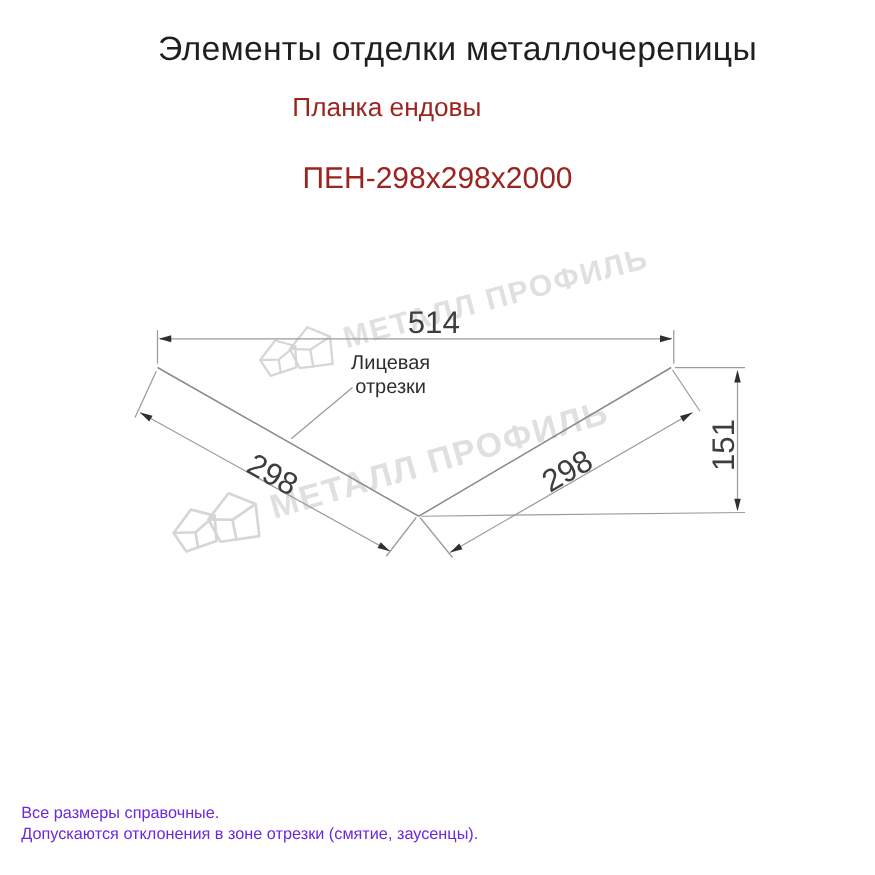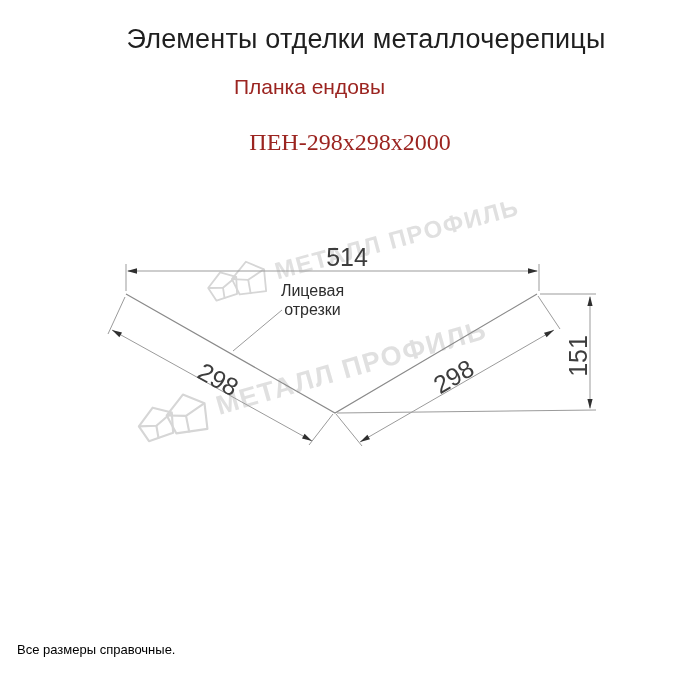--- a/index.html
+++ b/index.html
@@ -18,33 +18,33 @@
   .title{
     position:absolute;left:16px;top:24px;width:700px;text-align:center;z-index:3;
     font-size:27px;color:#1f1f1f;letter-spacing:0.2px;
   }
   .subtitle{
     position:absolute;left:0;top:75px;width:619px;text-align:center;z-index:3;
     font-size:21px;line-height:23px;color:#9b2420;font-weight:500;
   }
   .product-code{
     position:absolute;left:0;top:129px;width:700px;text-align:center;z-index:3;
-    font-size:24px;color:#9b2420;font-weight:500;font-family:Liberation Serif, serif;
+    font-size:24px;color:#9b2420;font-weight:500;
   }
   
   .drawing{position:absolute;left:0;top:0;z-index:2;}
   .drawing .dim-text{fill:#3d3d3d;font-size:25px;font-family:"Liberation Sans",sans-serif;}
   .face-label{
     position:absolute;left:250px;top:281px;width:125px;z-index:3;
     text-align:center;font-size:16px;line-height:19px;color:#2e2e2e;
   }
   
   .footer{
     position:absolute;left:17px;top:641px;z-index:3;
-    font-size:13px;line-height:17px;color:#000000;
+    font-size:13px;line-height:17px;color:#6d28d9;
   }
 </style>
 </head>
 <body>
 
 <div class="page">
 
   <div class="wm wm-a">
     <svg width="66" height="44" viewBox="0 0 110 66">
       <g fill="none" stroke="#d6d6d6" stroke-width="3" stroke-linejoin="round">
@@ -122,15 +122,16 @@
     <text class="dim-text" text-anchor="middle" transform="translate(587,356) rotate(-90)">151</text>
   </svg>
 
   <div class="face-label">
     <div>Лицевая</div>
     <div>отрезки</div>
   </div>
 
   <div class="footer">
     <div>Все размеры справочные.</div>
+    <div>Допускаются отклонения в зоне отрезки (смятие, заусенцы).</div>
   </div>
 
 </div>
 
 </body></html>

